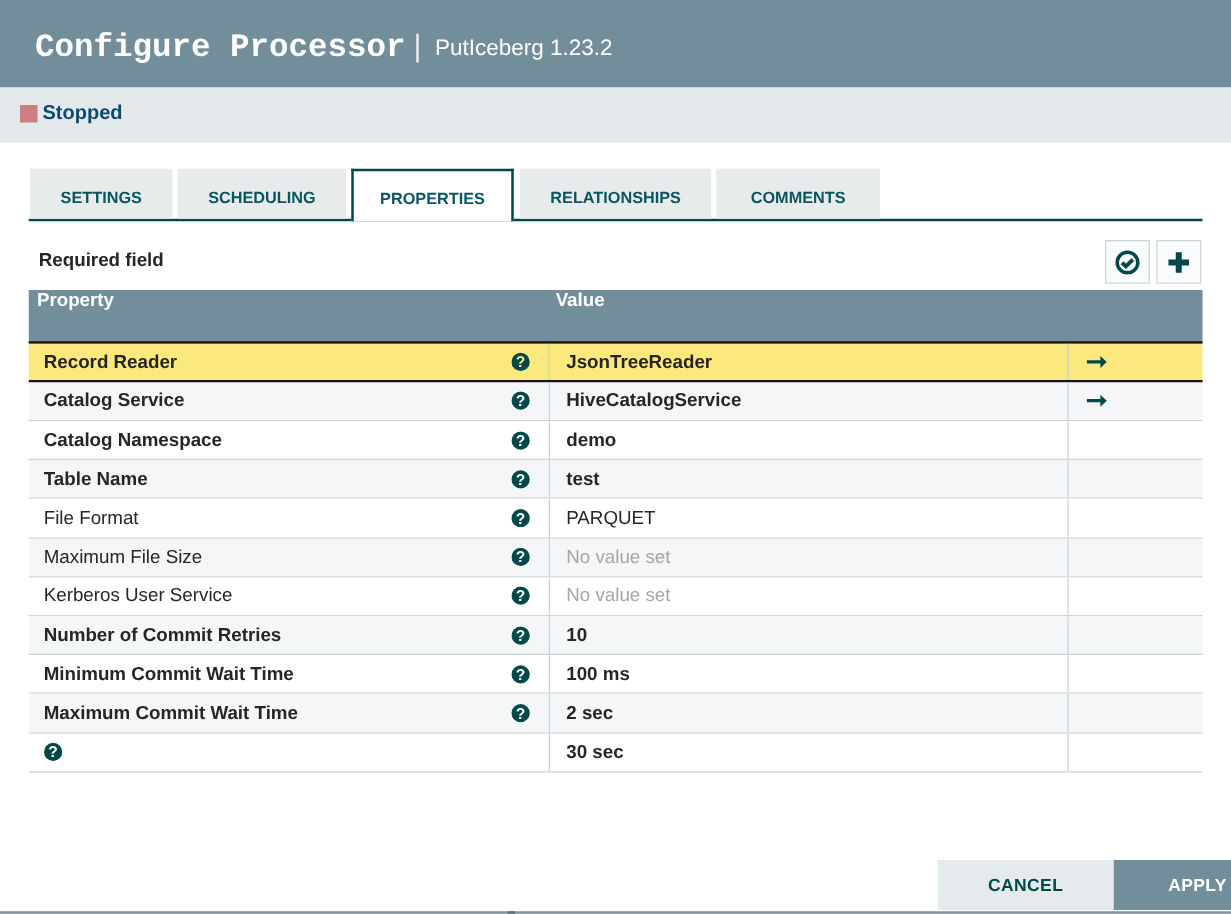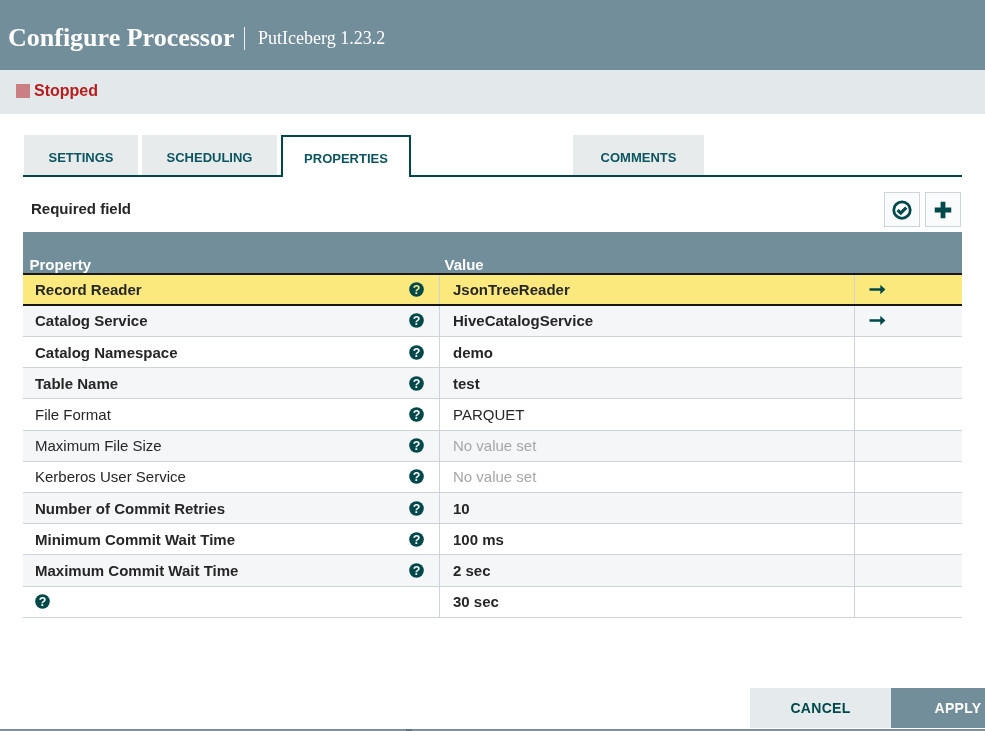--- a/index.html
+++ b/index.html
@@ -3,31 +3,31 @@
 <meta charset="utf-8">
 <style>
   * { margin:0; padding:0; box-sizing:border-box; }
   html,body { width:985px; height:731px; overflow:hidden; background:#fff;
     font-family:"Liberation Sans", sans-serif; }
 
   
   .hdr { position:absolute; left:0; top:0; width:985px; height:70px;
     background:#728e9b; display:flex; align-items:center; }
   .hdr > div { position:relative; top:3px; }
-  .hdr .title { font-family:Liberation Serif, serif; font-weight:bold;
-    font-size:26px; color:#fff; margin-left:8px; }
+  .hdr .title { font-family:Liberation Mono, monospace; font-weight:bold;
+    font-size:26px; color:#fff; margin-left:28px; }
   .hdr .sep { width:1.5px; height:23px; background:rgba(255,255,255,0.85);
     margin-left:9px; margin-right:13px; }
-  .hdr .sub { font-family:Liberation Serif, serif; font-size:18px; color:#fff; }
+  .hdr .sub { font-family:Liberation Sans, sans-serif; font-size:18px; color:#fff; }
 
   
   .stoppedbar { position:absolute; left:0; top:70px; width:985px; height:44px;
     background:#e3e8ea; display:flex; align-items:center; }
   .stopsq { width:14px; height:14px; background:#ca8083; margin-left:16px; margin-top:-2px; }
-  .stoptxt { font-size:16px; font-weight:bold; color:#b91c1c; margin-left:4px; margin-top:-2px; }
+  .stoptxt { font-size:16px; font-weight:bold; color:#0c4a6e; margin-left:4px; margin-top:-2px; }
 
   
   .tabs { position:absolute; left:23px; top:135px; width:939px; height:42px; }
   .tabline { position:absolute; left:0; top:40px; width:939px; height:2px; background:#004849; }
   .tab { position:absolute; top:0; height:40px; background:#e7ebec;
     display:flex; align-items:center; justify-content:center;
     font-size:13px; font-weight:bold; color:#0b5560; letter-spacing:0; padding-top:5px; }
   .tab.active { background:#fff; height:42px; border:2px solid #004849;
     border-bottom:none; color:#0b5560; z-index:2; padding-top:3px; }
 
@@ -35,21 +35,21 @@
   .reqfield { position:absolute; left:31px; top:200px; font-size:15px;
     font-weight:bold; color:#262626; }
   .iconbtn { position:absolute; top:192px; width:36px; height:35px;
     border:1px solid #ccd6d9; background:#fafbfc;
     display:flex; align-items:center; justify-content:center; }
 
   
   .ptable { position:absolute; left:23px; top:232px; width:939px; }
   .phead { display:flex; height:43px; background:#728e9b;
     border-bottom:2.5px solid #161616; color:#fff; font-size:15px; font-weight:bold;
-    align-items:flex-end; }
+    align-items:flex-start; }
   .phead .c1 { width:416.5px; padding-left:6.5px; }
   .phead .c2 { width:415.5px; padding-left:5px; }
   .prow { display:flex; height:31.22px; align-items:center;
     border-bottom:1px solid #ccd4d7; background:#fff; font-size:15px; color:#262626; }
   .prow.alt { background:#f4f6f7; }
   .prow.sel { background:#fbe97e; height:30.7px;
     border-bottom:2.5px solid #161616; }
   .prow .c1 { width:416.5px; align-self:stretch; display:flex; align-items:center;
     padding-left:12px; padding-right:15px; border-right:1px solid #ccd4d7; }
   .prow .c2 { width:415.5px; align-self:stretch; display:flex; align-items:center;
@@ -86,20 +86,21 @@
 <div class="stoppedbar">
   <div class="stopsq"></div>
   <div class="stoptxt">Stopped</div>
 </div>
 
 <div class="tabs">
   <div class="tabline"></div>
   <div class="tab" style="left:1px; width:114px;">SETTINGS</div>
   <div class="tab" style="left:119px; width:135px;">SCHEDULING</div>
   <div class="tab active" style="left:258px; width:130px;">PROPERTIES</div>
+  <div class="tab" style="left:393px; width:153px;">RELATIONSHIPS</div>
   <div class="tab" style="left:550px; width:131px;">COMMENTS</div>
 </div>
 
 <div class="reqfield">Required field</div>
 <div class="iconbtn" style="left:884px;">
   <svg width="22" height="22" viewBox="0 0 24 24">
     <circle cx="12" cy="12" r="9" fill="none" stroke="#004849" stroke-width="3"></circle>
     <path d="M7.2 12.2 L10.6 15.4 L16.6 9.4" fill="none" stroke="#004849" stroke-width="3.4"></path>
   </svg>
 </div>

